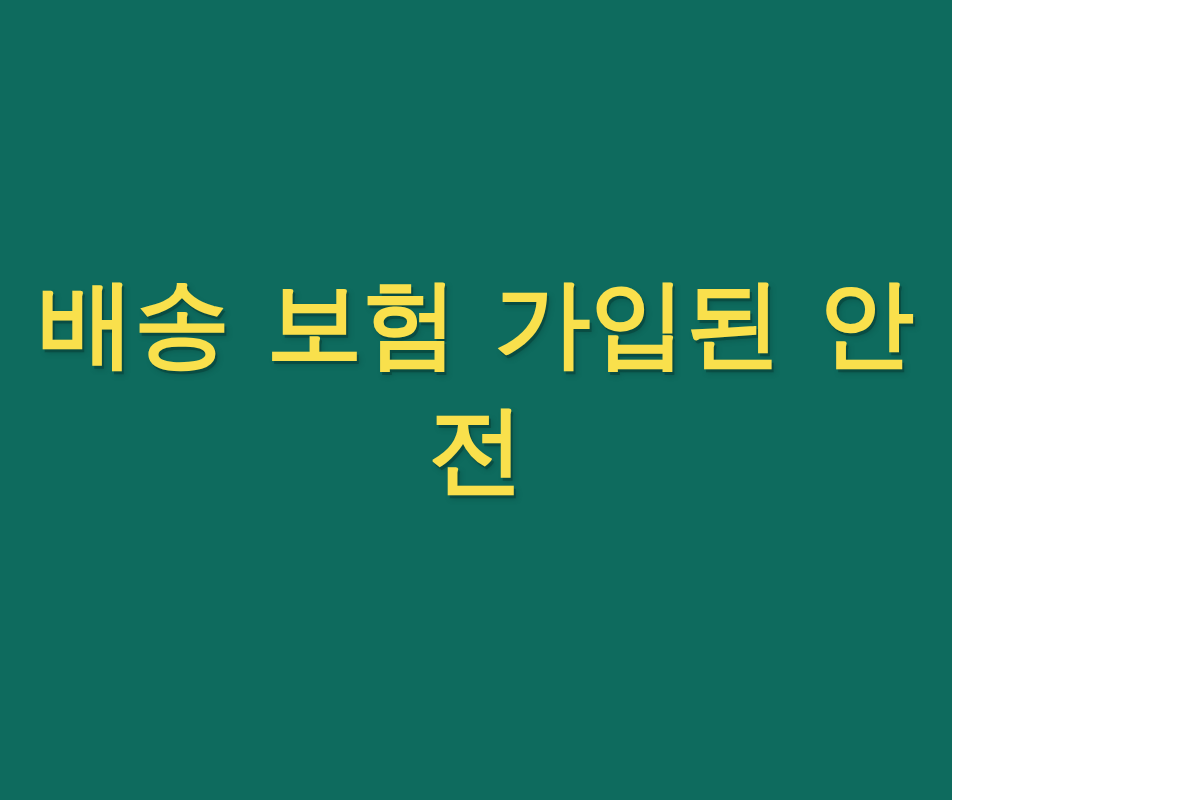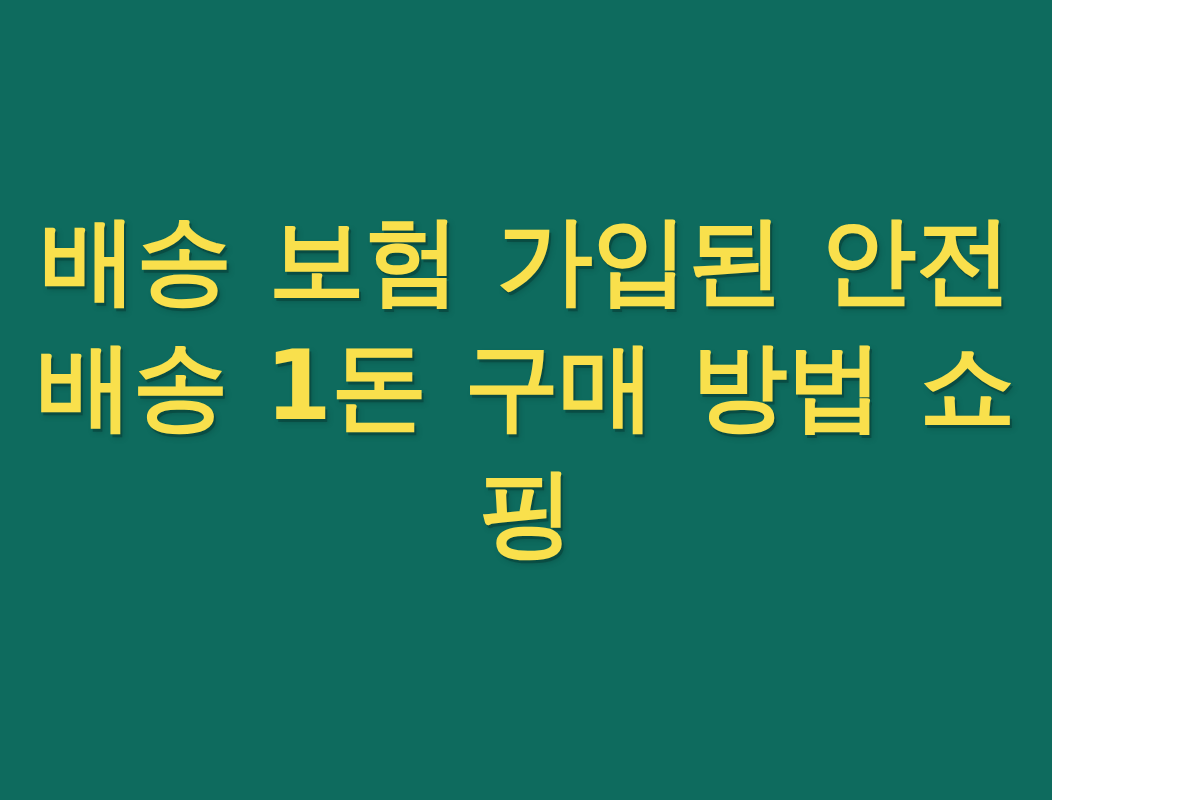--- a/index.html
+++ b/index.html
@@ -12,21 +12,21 @@
     width: 1200px;
     height: 800px;
     overflow: hidden;
     font-family: "Liberation Sans", "DejaVu Sans", sans-serif;
   }
 
   
   .banner {
     position: relative;
     box-sizing: border-box;
-    width: 1052px;
+    width: 952px;
     height: 800px;
     background: #0E6B5E;          
     display: flex;
     align-items: center;
     justify-content: flex-end;
     user-select: none;
   }
 
   
   .headline-block {
@@ -60,17 +60,16 @@
 </style>
 </head>
 <body>
 
 <div class="banner" style="background: rgb(14, 107, 94);">
 
   <div class="headline-block">
 
     <h1 class="headline" style="color: rgb(249, 224, 76); text-shadow: rgba(8, 62, 54, 0.55) 2px 3px 0px, rgba(8, 62, 54, 0.35) 3px 4px 5px;">
       <span class="line">배송 보험 가입된 안전</span>
-      <span class="line">배송 1돈 구매 방법 쇼핑</span>
     </h1>
 
   </div>
 </div>
 
 </body></html>

